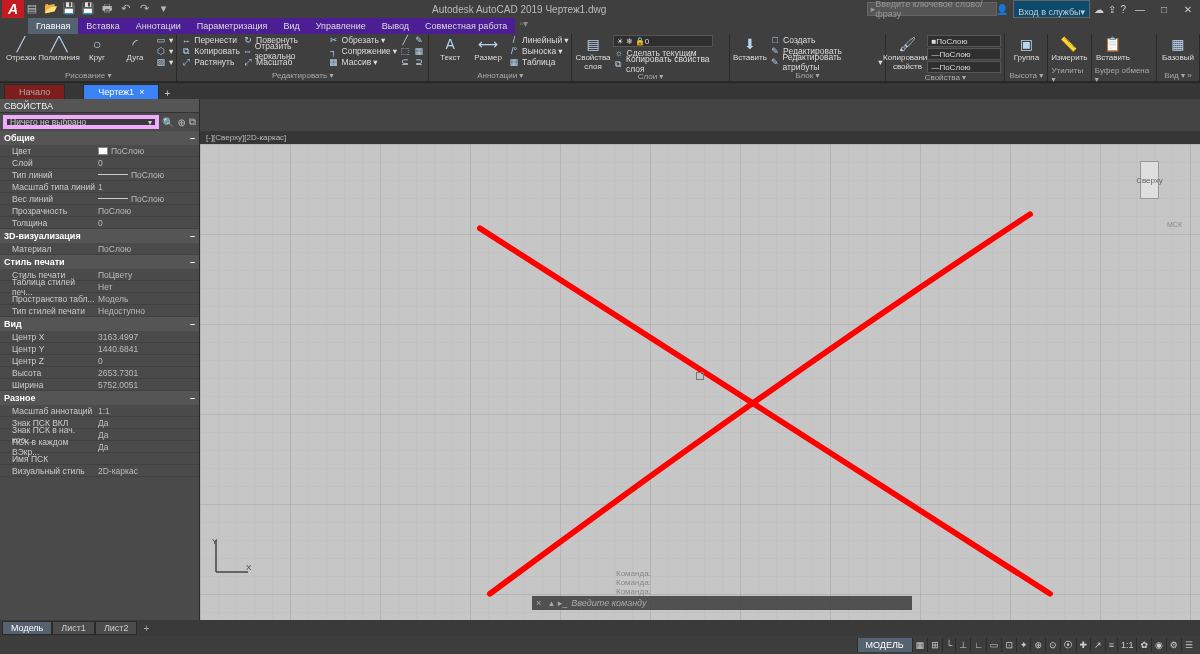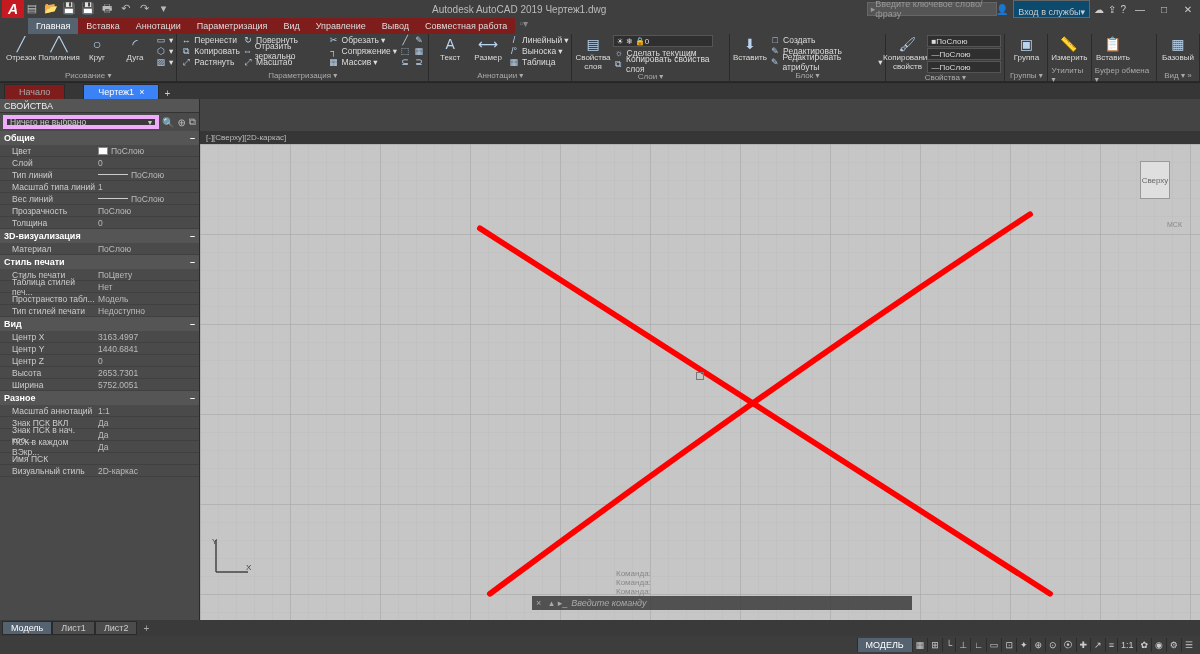--- a/index.html
+++ b/index.html
@@ -11,21 +11,21 @@
 .titlebar .logo { width:22px; height:18px; background:#c61a22; color:#fff; display:flex; align-items:center; justify-content:center; font-size:14px; font-weight:bold; font-style:italic; }
 .titlebar .qat span { display:inline-block; width:16px; text-align:center; color:#bbb; font-size:11px; }
 .titlebar .center { flex:1; text-align:center; color:#bbb; font-size:10px; }
 .titlebar .search { height:14px; width:130px; background:#555; border:1px solid #666; color:#999; font-size:9px; padding:0 3px; display:flex; align-items:center; }
 .titlebar .right { display:flex; align-items:center; gap:4px; }
 .titlebar .login { border:1px solid #666; padding:0 4px; font-size:9px; color:#ccc; background:#0c4a6e; height:18px; display:flex; align-items:flex-end; }
 .titlebar .winbtn { width:20px; text-align:center; color:#ccc; font-size:10px; }
 
 
 .menubar { height:16px; background:#3f3f3f; display:flex; padding:0 4px 0 28px; gap:0; }
-.menubar .tab { padding:0 8px; height:16px; display:flex; align-items:center; font-size:9px; color:#ddd; background:#7f1d1d; }
+.menubar .tab { padding:0 8px; height:16px; display:flex; align-items:center; font-size:9px; color:#ddd; background:#4c1d95; }
 .menubar .tab.active { background:#55626f; color:#fff; }
 
 
 .ribbon { height:48px; background:#3f3f3f; display:flex; border-bottom:1px solid #2a2a2a; }
 .panel { display:flex; flex-direction:column; border-right:1px solid #2a2a2a; padding:1px 3px 0 3px; }
 .panel .body { flex:1; display:flex; align-items:flex-start; gap:2px; }
 .panel .label { height:12px; display:flex; align-items:center; justify-content:center; font-size:8px; color:#aaa; gap:2px; }
 .bigbtn { display:flex; flex-direction:column; align-items:center; width:36px; }
 .bigbtn .icn { width:22px; height:18px; display:flex; align-items:center; justify-content:center; color:#b9d4ef; font-size:14px; }
 .bigbtn .txt { font-size:8px; color:#ddd; text-align:center; line-height:9px; }
@@ -53,21 +53,21 @@
 .pp-row { display:flex; height:12px; font-size:8.5px; border-bottom:1px solid #404040; }
 .pp-row .k { width:95px; padding-left:12px; color:#ccc; display:flex; align-items:center; }
 .pp-row .v { flex:1; color:#bbb; display:flex; align-items:center; padding-left:3px; }
 .pp-row .sw { width:10px; height:8px; border:1px solid #888; background:#fff; margin-right:3px; }
 .pp-row .line { width:30px; border-top:1px solid #ccc; margin-right:3px; }
 
 .canvas-wrap { flex:1; position:relative; background:#c6c6c6; overflow:hidden;margin-top:32px; }
 .canvas-top { position:absolute; top:0; left:0; right:0; height:13px; background:#363636; display:flex; align-items:center; }
 .canvas-top .vplabel { font-size:8px; color:#bbb; padding:0 6px; }
 .viewcube { position:absolute; top:20px; right:14px; width:60px; height:60px; }
-.vc { width:30px; height:38px; border:1px solid #999; background:rgba(240,240,240,0.6); display:flex; align-items:center; justify-content:center; font-size:8px; color:#666; position:absolute; top:10px; left:14px; }
+.vc { width:19px; height:38px; border:1px solid #999; background:rgba(240,240,240,0.6); display:flex; align-items:center; justify-content:center; font-size:8px; color:#666; position:absolute; top:10px; left:14px; }
 .wcs { position:absolute; top:90px; right:18px; font-size:7px; color:#888; }
 .ucs { position:absolute; left:12px; bottom:44px; width:40px; height:40px; }
 .ucs svg { overflow:visible; }
 .cmdline { position:absolute; bottom:10px; left:332px; height:14px; width:380px; background:rgba(60,60,60,0.85); display:flex; align-items:center; font-size:9px; color:#aaa; }
 .cmdline .xclose { padding:0 4px; }
 .cmdline .chev { padding:0 4px; }
 .cmdline .prompt { flex:1; padding:0 4px; font-style:italic; }
 .cmdhist { position:absolute; bottom:24px; left:416px; font-size:8px; color:#888; line-height:9px; }
 
 
@@ -199,21 +199,21 @@
           <div class="smallrow">
               <span class="icn">⬚</span>
               <span class="icn">▦</span>
             </div>
           <div class="smallrow">
               <span class="icn">⊆</span>
               <span class="icn">⊇</span>
             </div>
         </div>
       </div>
-      <div class="label">Параметризация ▾</div>
+      <div class="label">Редактировать ▾</div>
     </div>
 
     <div class="panel">
       <div class="body">
         <div class="bigbtn">
             <div class="icn">A</div>
             <div class="txt">Текст</div>
           </div>
         <div class="bigbtn">
             <div class="icn">⟷</div>
@@ -288,21 +288,21 @@
       <div class="label">Свойства ▾</div>
     </div>
 
     <div class="panel">
       <div class="body">
         <div class="bigbtn">
             <div class="icn">▣</div>
             <div class="txt">Группа</div>
           </div>
       </div>
-      <div class="label">Группы ▾</div>
+      <div class="label">Высота ▾</div>
     </div>
 
     <div class="panel">
       <div class="body">
         <div class="bigbtn">
             <div class="icn">📏</div>
             <div class="txt">Измерить</div>
           </div>
       </div>
       <div class="label">Утилиты ▾</div>

